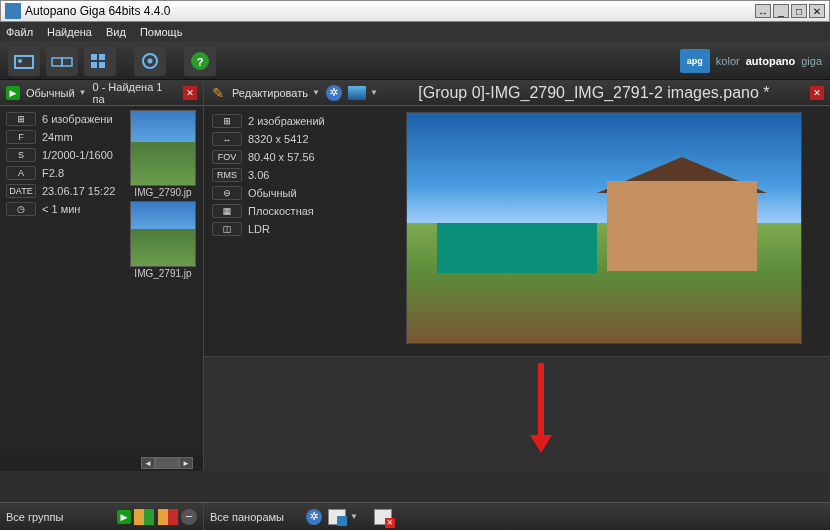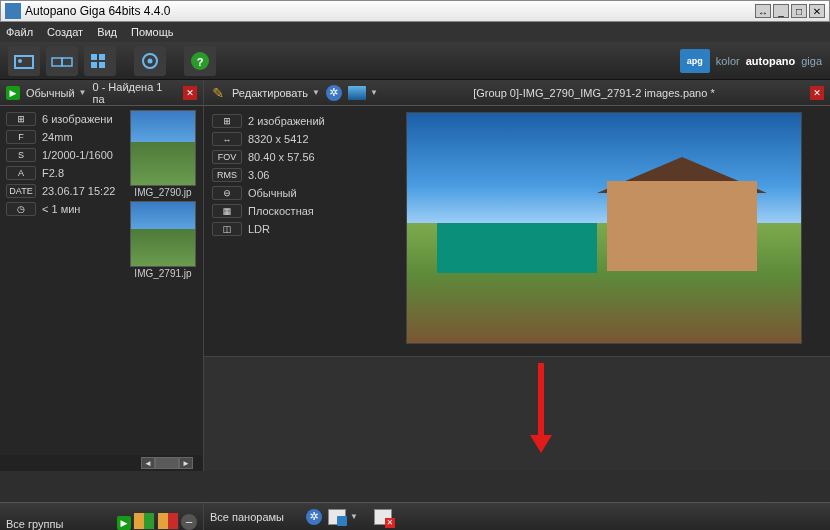--- a/index.html
+++ b/index.html
@@ -38,28 +38,28 @@
 .hscroll { height:16px; background:#222; display:flex; align-items:center; justify-content:flex-end; gap:0; padding-right:10px; }
 .scr-arr { width:14px; height:12px; background:#4a4a4a; color:#ddd; display:flex; align-items:center; justify-content:center; font-size:8px; border:1px solid #666; }
 .scr-track { width:24px; height:12px; background:#5a5a5a; border:1px solid #666; }
 .right-body { flex:1; display:flex; gap:8px; padding:6px 8px; }
 .right-meta { width:186px; }
 .preview { flex:1; display:flex; align-items:flex-start; }
 .preview-img { width:396px; height:232px; background:linear-gradient(to bottom,#1b5fa8 0%,#4a9de2 32%,#9dcef6 48%,#7da94e 48%,#5d8b3a 70%,#7a5634 100%); border:1px solid #444; position:relative; overflow:hidden; }
 .house { position:absolute; left:200px; top:68px; width:150px; height:90px; background:#c49060; }
 .roof { position:absolute; left:190px; top:44px; width:170px; height:36px; background:#5a3926; clip-path:polygon(50% 0,100% 100%,0 100%); }
 .shed { position:absolute; left:30px; top:110px; width:160px; height:50px; background:#0a8f7a; }
-.pano-title { color:#ddd; font-size:11px; }
+.pano-title { color:#ddd; font-size:16px; }
 .pano-title-wrap { flex:1; text-align:center; }
 .blank-area { height:115px; background:#313131; border-top:1px solid #444; position:relative; }
 .arrow { position:absolute; left:326px; top:6px; width:24px; height:100px; }
 .arrow-shaft { position:absolute; left:8px; top:0; width:6px; height:76px; background:#e21a1a; }
 .arrow-head { position:absolute; left:0; top:72px; width:0; height:0; border-left:11px solid transparent; border-right:11px solid transparent; border-top:18px solid #e21a1a; }
 .bottombar { position:absolute; bottom:0; left:0; right:0; height:28px; background:linear-gradient(#3a3a3a,#262626); border-top:1px solid #555; display:flex; }
-.bb-left { width:204px; border-right:1px solid #444; display:flex; align-items:flex-end; padding:0 6px; gap:2px; color:#ddd; }
+.bb-left { width:204px; border-right:1px solid #444; display:flex; align-items:center; padding:0 6px; gap:2px; color:#ddd; }
 .bb-right { flex:1; display:flex; align-items:center; padding:0 6px; gap:6px; color:#ddd; }
 .minus-circ { width:16px; height:16px; background:#555; border-radius:50%; color:#ddd; display:flex; align-items:center; justify-content:center; font-size:13px; }
 .grid-ic { width:22px; height:18px; background:linear-gradient(90deg,#e4a23a 50%,#2d9b2d 50%); border:1px solid #333; }
 .grid-ic2 { width:22px; height:18px; background:linear-gradient(90deg,#e4a23a 50%,#c92b2b 50%); border:1px solid #333; }
 .pencil-ic { width:16px; height:16px; display:flex; align-items:center; justify-content:center; font-size:14px; color:#d8a030; }
 .file-ic { width:18px; height:16px; background:#e8e8e8; border:1px solid #888; position:relative; }
 .file-ic::after { content:""; position:absolute; right:-2px; bottom:-2px; width:10px; height:10px; background:#2d7fc1; border-radius:1px; }
 .file-del { width:18px; height:16px; background:#e8e8e8; border:1px solid #888; position:relative; }
 .file-del::after { content:"✕"; position:absolute; right:-4px; bottom:-4px; width:10px; height:10px; background:#d22; color:#fff; font-size:8px; text-align:center; line-height:10px; }
 .divider { width:6px; }
@@ -73,21 +73,21 @@
   <div class="winbtns">
     <div class="winbtn">↔</div>
     <div class="winbtn">_</div>
     <div class="winbtn">□</div>
     <div class="winbtn">✕</div>
   </div>
 </div>
 
 <div class="menubar">
   <span>Файл</span>
-  <span>Создат</span>
+  <span>Найдена</span>
   <span>Вид</span>
   <span>Помощь</span>
 </div>
 
 <div class="maintool">
   <div class="tbtn">
       <svg viewBox="0 0 24 24">
         <rect x="3" y="7" width="18" height="12" fill="none" stroke="#6bb8f0" stroke-width="2"></rect>
         <circle cx="8" cy="12" r="2" fill="#6bb8f0"></circle>
       </svg>

